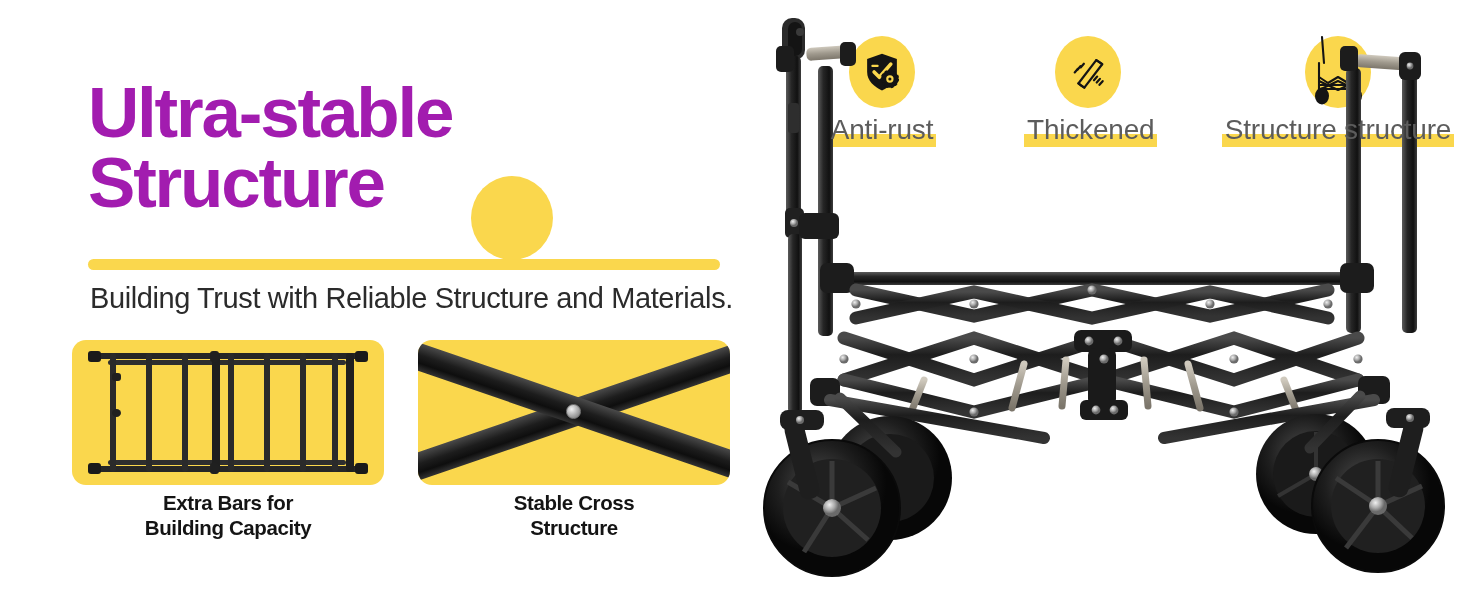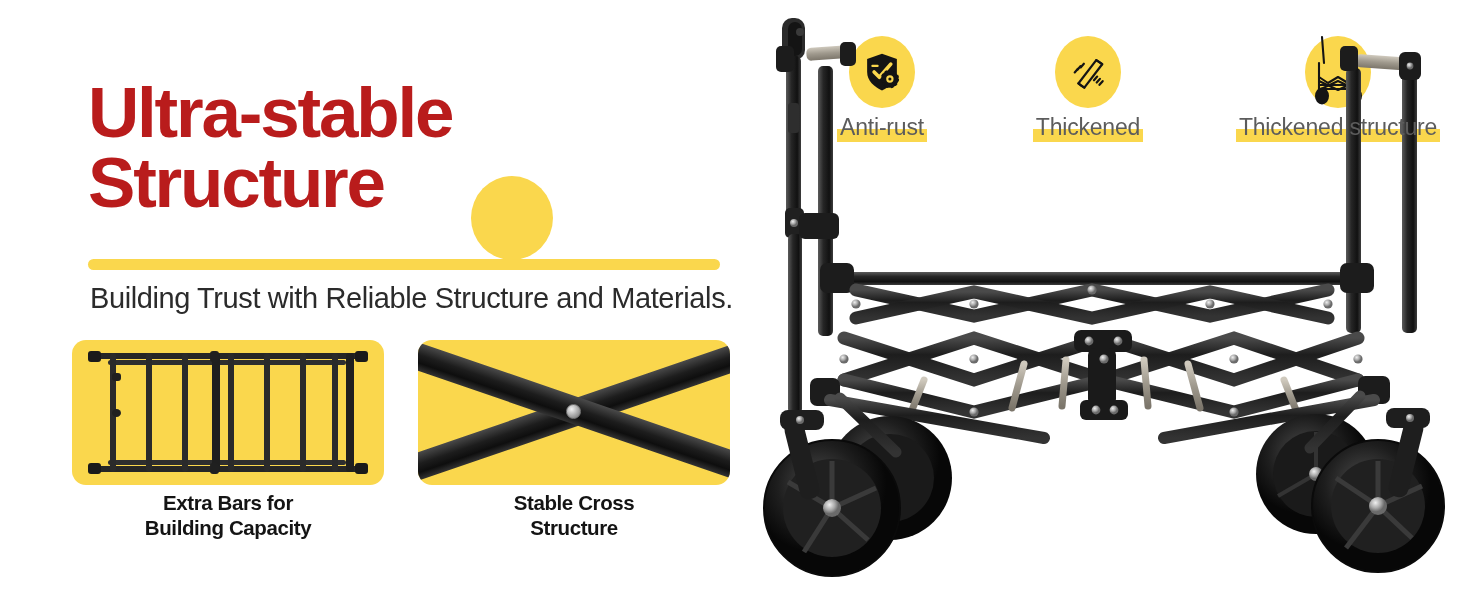--- a/index.html
+++ b/index.html
@@ -13,21 +13,21 @@
   .stage { position:absolute; inset:0; }
 
   
   .headline-wrap { position:absolute; left:88px; top:78px; width:660px; }
   .headline {
     position:relative;
     font-size:71px;
     line-height:0.99;
     font-weight:700;
     letter-spacing:-2.2px;
-    color:#b91c1c;
+    color:#a21caf;
     z-index:2;
     font-stretch:condensed;
   }
   .headline-line { display:block; white-space:nowrap; }
   .dot-accent {
     position:absolute;
     left:383px; top:98px;
     width:82px; height:84px;
     background:#fad74d;
     border-radius:50%;
@@ -111,21 +111,21 @@
     margin:0 auto;
     background:#fad74d;
     border-radius:50%;
     position:relative;
   }
   .badge-ico svg { position:absolute; left:50%; top:50%; transform:translate(-50%,-50%); }
   .badge-lbl {
     margin-top:6px;
     position:relative;
     display:inline-block;
-    font-size:23px;
+    font-size:28px;
     color:#5c5c5c;
     letter-spacing:-0.2px;
     white-space:nowrap;
     padding:0 3px;
   }
   .badge-lbl::after {
     content:"";
     position:absolute; left:0; right:0; bottom:-1px;
     height:13px;
     background:#fad74d;
@@ -255,21 +255,21 @@
             <path d="M16 48 L35 57 L54 48"></path>
             <path d="M16 57 L35 48 L54 57"></path>
             <path d="M16 52 L54 52"></path>
             <path d="M16 44 L25 50 L35 44 L45 50 L54 44"></path>
           </g>
           <ellipse cx="19" cy="63" rx="7" ry="8.5" fill="#141414"></ellipse>
           <ellipse cx="52" cy="63" rx="7" ry="8.5" fill="#141414"></ellipse>
         </svg>
       </div>
       <div class="badge-lbl">
-        <span>Thickened structure</span>
+        <span>Structure structure</span>
       </div>
     </div>
 
   </div>
 
   <div class="product">
     <svg width="720" height="592" viewBox="0 0 720 592">
       <defs>
         <linearGradient id="tube" x1="0" y1="0" x2="0" y2="1">
           <stop offset="0" stop-color="#5b5b5b"></stop>

